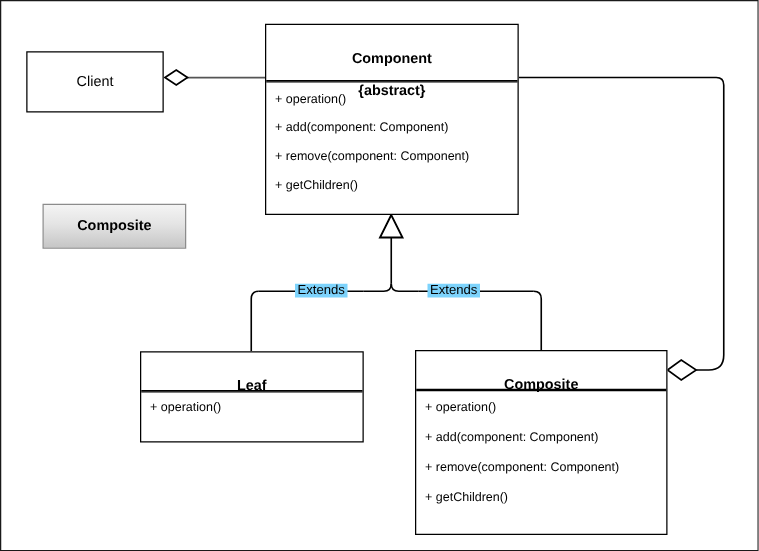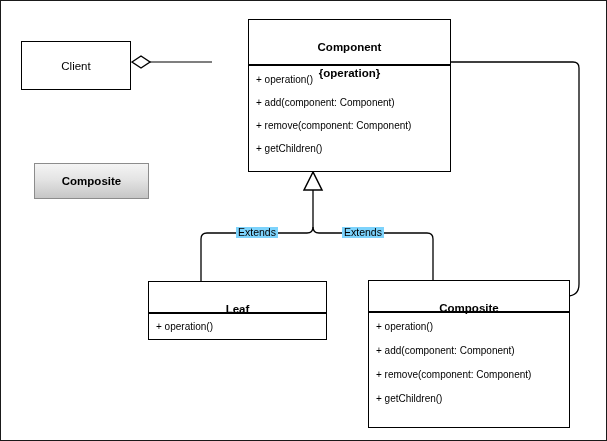--- a/index.html
+++ b/index.html
@@ -25,21 +25,20 @@
     top: 0;
     width: 607px;
     height: 441px;
     pointer-events: none;
   }
   .uml-box {
     position: absolute;
     box-sizing: border-box;
     border: 1.6px solid #000000;
     background: #ffffff;
-    margin-left: 36px;
   }
   .uml-title {
     text-align: center;
     font-weight: bold;
     font-size: 11.5px;
     color: #000000;
     line-height: 13px;
     white-space: pre-line;
   }
   .uml-divider {
@@ -126,32 +125,32 @@
     <span>Client</span>
   </div>
 
   <div class="legend-box" style="left:33px; top:162px; width:115px; height:36px;">
     <span>Composite</span>
   </div>
 
   <div class="uml-box" style="left:211px; top:18px; width:203px; height:153px;">
     <div class="uml-title" style="padding-top:8px; height:36px;">
       <span>Component</span><br>
-      <span>{operation}</span>
+      <span>{abstract}</span>
     </div>
     <div class="uml-divider"></div>
     <div class="uml-members" style="padding-top:8px;">
       <div class="uml-member" style="height:23px;">+ operation()</div>
       <div class="uml-member" style="height:23px;">+ add(component: Component)</div>
       <div class="uml-member" style="height:23px;">+ remove(component: Component)</div>
       <div class="uml-member" style="height:23px;">+ getChildren()</div>
     </div>
   </div>
 
-  <div class="uml-box" style="left:111px; top:280px; width:179px; height:59px;">
+  <div class="uml-box" style="left:111px; top:280px; width:179px; height:73px;">
     <div class="uml-title" style="padding-top:8px; height:22px;">
       <span>Leaf</span>
     </div>
     <div class="uml-divider"></div>
     <div class="uml-members" style="padding-top:7px;">
       <div class="uml-member" style="height:20px;">+ operation()</div>
     </div>
   </div>
 
   <div class="uml-box" style="left:331px; top:279px; width:202px; height:148px;">

